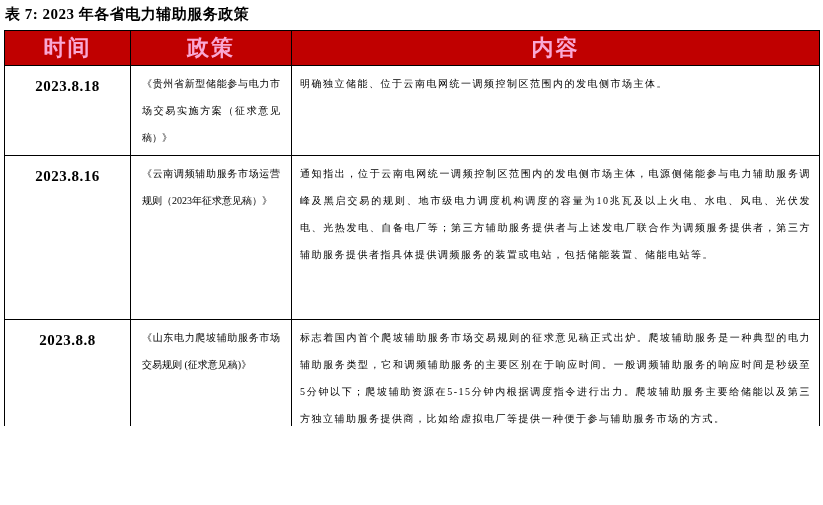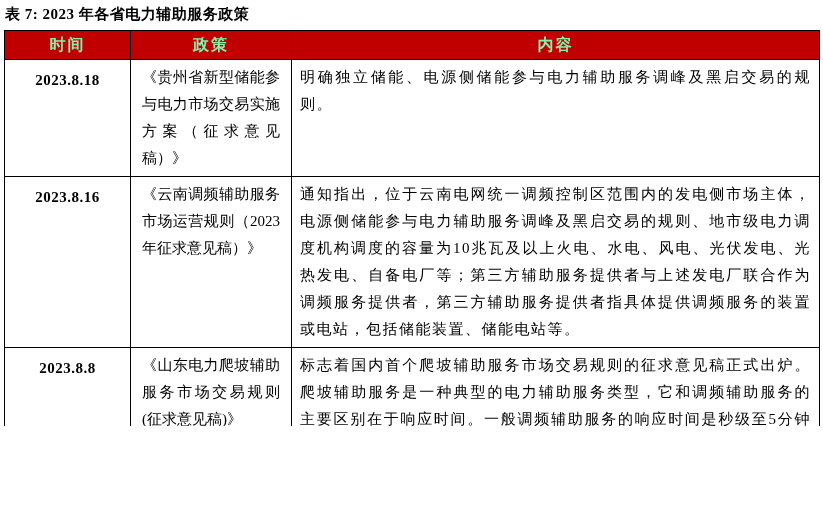--- a/index.html
+++ b/index.html
@@ -24,34 +24,34 @@
     width: 815px;
     border-collapse: collapse;
     table-layout: fixed;
   }
   col.c-time   { width: 126px; }
   col.c-policy { width: 161px; }
   col.c-content{ width: 528px; }
 
   th {
     background: #C00000;
-    color: #86efac;
+    color: #f9a8d4;
     font-family: "Liberation Sans", sans-serif;
     font-weight: bold;
-    font-size: 16px;
+    font-size: 22px;
     height: 29px;
     padding: 2px 4px;
     border: 1px solid #000000;
     text-align: center;
     letter-spacing: 2px;
   }
   td {
     border: 1px solid #000000;
     vertical-align: top;
-    font-size: 15px;
+    font-size: 10px;
     line-height: 27px;
     padding: 4px 8px;
   }
   td.cell-time {
     text-align: center;
     font-weight: bold;
     padding-top: 7px;
     font-size: 15px;
     letter-spacing: 0.5px;
   }
@@ -92,21 +92,21 @@
       <tr>
         <th>时间</th>
         <th>政策</th>
         <th>内容</th>
       </tr>
     </thead>
     <tbody>
       <tr class="row-1">
         <td class="cell-time">2023.8.18</td>
         <td class="cell-policy">《贵州省新型储能参与电力市场交易实施方案（征求意见稿）》</td>
-        <td class="cell-content">明确独立储能、电源侧储能参与电力辅助服务调峰及黑启交易的规则。</td>
+        <td class="cell-content">明确独立储能、位于云南电网统一调频控制区范围内的发电侧市场主体。</td>
       </tr>
       <tr class="row-2">
         <td class="cell-time">2023.8.16</td>
         <td class="cell-policy">《云南调频辅助服务市场运营规则（2023年征求意见稿）》</td>
         <td class="cell-content">通知指出，位于云南电网统一调频控制区范围内的发电侧市场主体，电源侧储能参与电力辅助服务调峰及黑启交易的规则、地市级电力调度机构调度的容量为10兆瓦及以上火电、水电、风电、光伏发电、光热发电、自备电厂等；第三方辅助服务提供者与上述发电厂联合作为调频服务提供者，第三方辅助服务提供者指具体提供调频服务的装置或电站，包括储能装置、储能电站等。</td>
       </tr>
       <tr class="row-3">
         <td class="cell-time">2023.8.8</td>
         <td class="cell-policy">《山东电力爬坡辅助服务市场交易规则 (征求意见稿)》</td>
         <td class="cell-content">标志着国内首个爬坡辅助服务市场交易规则的征求意见稿正式出炉。爬坡辅助服务是一种典型的电力辅助服务类型，它和调频辅助服务的主要区别在于响应时间。一般调频辅助服务的响应时间是秒级至5分钟以下；爬坡辅助资源在5-15分钟内根据调度指令进行出力。爬坡辅助服务主要给储能以及第三方独立辅助服务提供商，比如给虚拟电厂等提供一种便于参与辅助服务市场的方式。</td>

